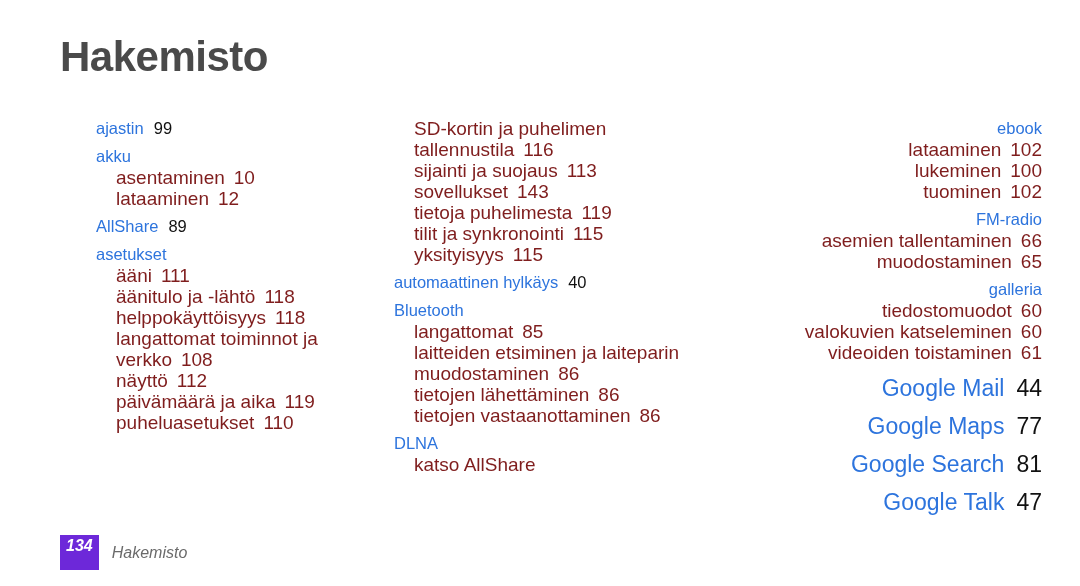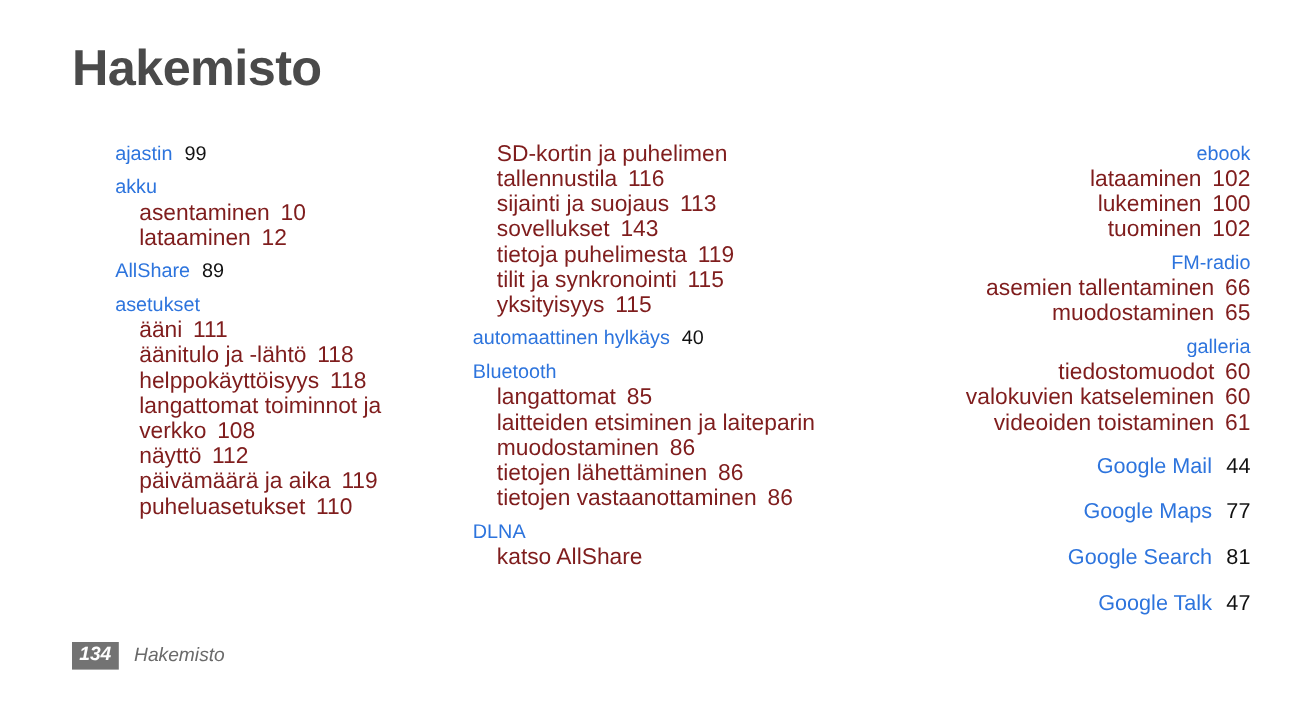--- a/index.html
+++ b/index.html
@@ -51,21 +51,21 @@
     font-size: 16.5px;
     line-height: 21px;
     white-space: nowrap;
   }
   .entry-head .page-num {
     color: #111111;
     margin-left: 10px;
   }
 
   .entry-head.big {
-    font-size: 18px;
+    font-size: 23px;
     line-height: 26px;
     margin-top: 12px;
   }
   .entry-head.big .page-num {
     margin-left: 12px;
   }
 
   .sub-entry {
     color: #7f1d1d;
     font-size: 19px;
@@ -78,27 +78,27 @@
   }
 
   #footer {
     position: absolute;
     left: 60px;
     top: 535px;
     display: flex;
     align-items: center;
   }
   #footer-page-badge {
-    background: #737373;
+    background: #6d28d9;
     color: #ffffff;
     font-style: italic;
     font-weight: bold;
     font-size: 16px;
     line-height: 20px;
-    padding: 1px 6px 2px 6px;
+    padding: 1px 6px 14px 6px;
   }
   #footer-label {
     color: #6a6a6a;
     font-style: italic;
     font-size: 16px;
     margin-left: 13px;
   }
 </style>
 </head>
 <body>

